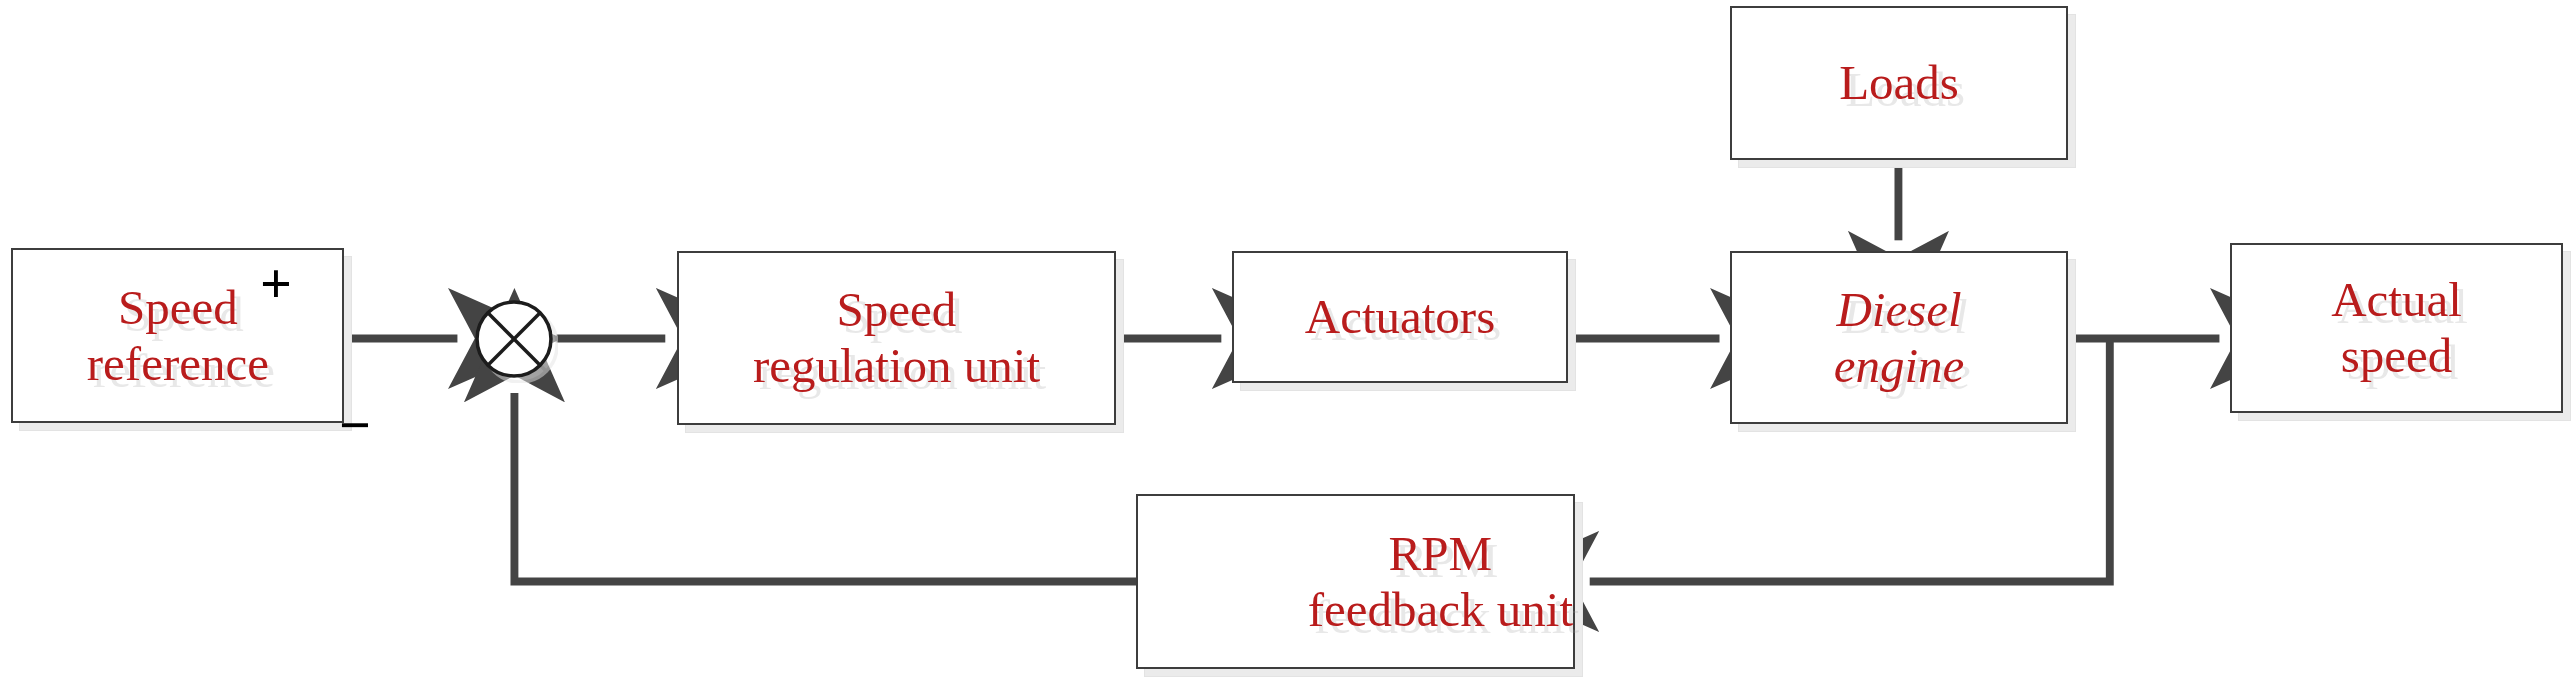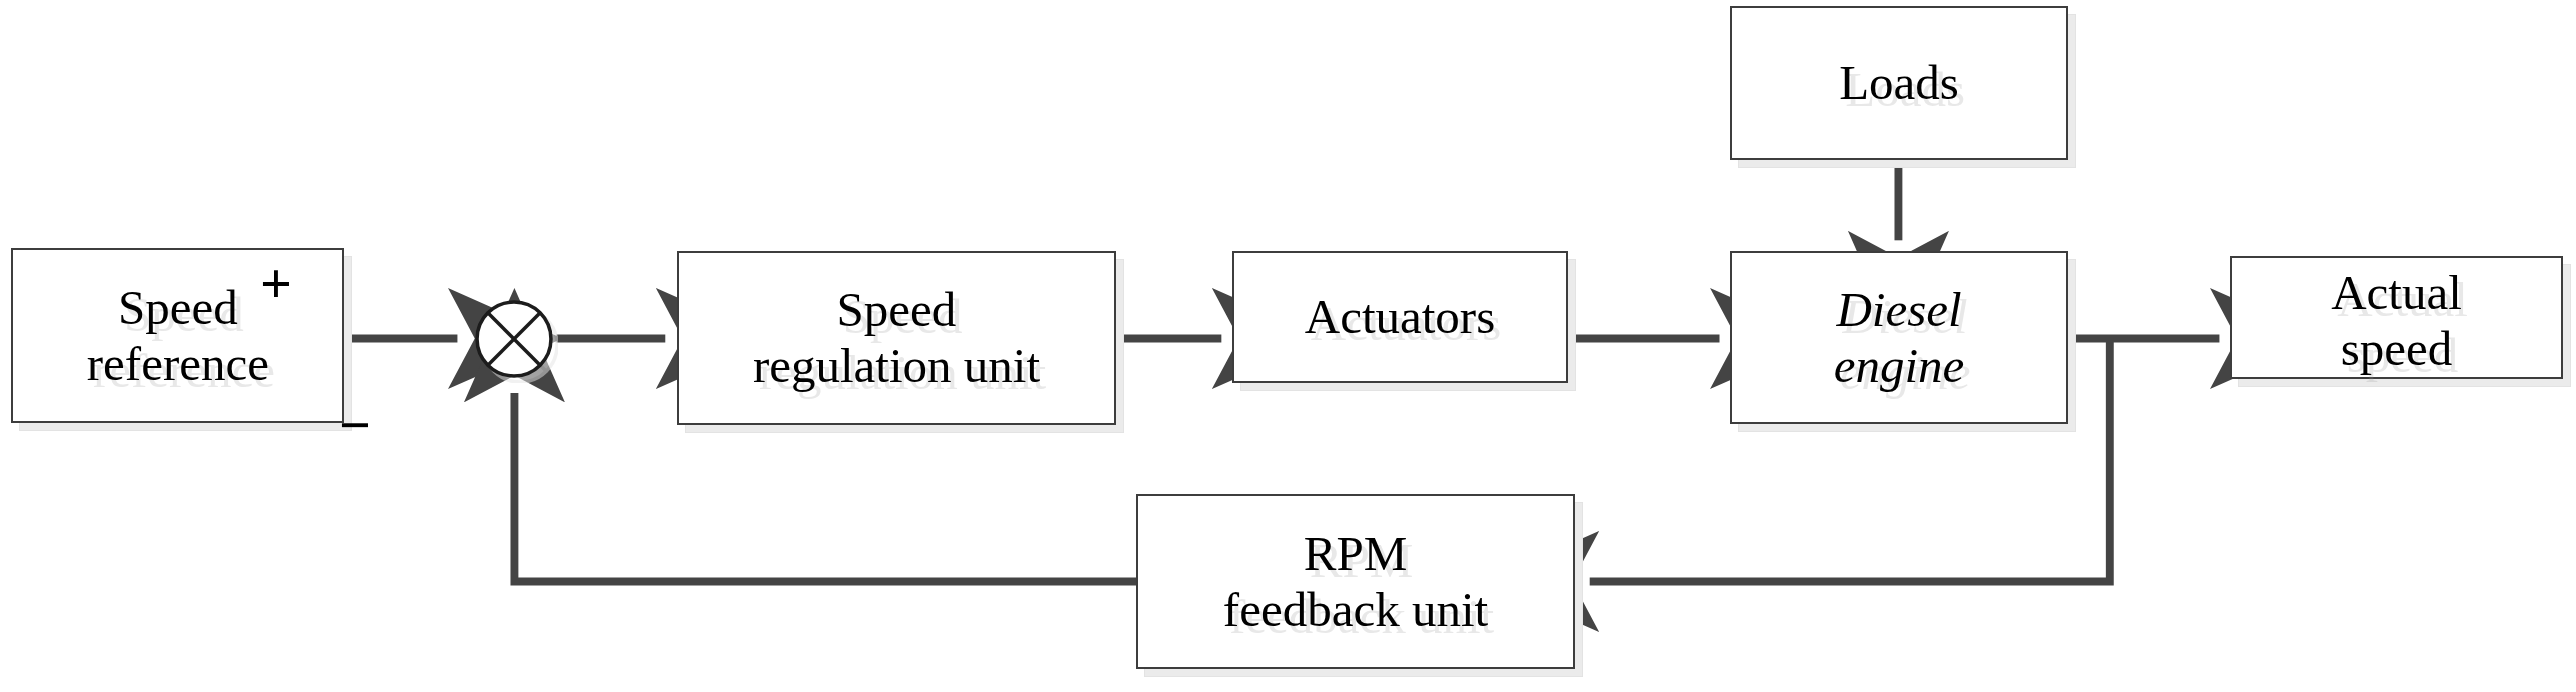--- a/index.html
+++ b/index.html
@@ -29,21 +29,21 @@
     box-shadow: 8px 8px 0 -0.9px #ebebeb, 8px 8px 0 0 #e2e2e2;
     display: flex;
     align-items: center;
     justify-content: center;
     z-index: 5;
   }
   .blk .lbl {
     font-family: "Liberation Serif", "DejaVu Serif", serif;
     font-size: 49px;
     line-height: 1.14;
-    color: #000000;
+    color: #b91c1c;
     text-align: center;
     white-space: pre-line;
     text-shadow: 6.1px 7px 0 rgba(150,150,150,0.22);
     letter-spacing: 0px;
   }
   .sign {
     position: absolute;
     font-family: "Liberation Serif", "DejaVu Serif", serif;
     color: #000000;
     z-index: 7;
@@ -128,28 +128,28 @@
 
   <div class="blk" id="blk-actuators" style="left: 1232px; top: 251px; width: 336px; height: 132px;">
     <span class="lbl">Actuators</span>
   </div>
 
   <div class="blk" id="blk-diesel-engine" style="left: 1730px; top: 251px; width: 338px; height: 173px; font-style: italic;">
     <span class="lbl">Diesel
 engine</span>
   </div>
 
-  <div class="blk" id="blk-actual-speed" style="left: 2230px; top: 256px; width: 333px; height: 123px; align-items: flex-end;">
+  <div class="blk" id="blk-actual-speed" style="left: 2230px; top: 243px; width: 333px; height: 170px;">
     <span class="lbl">Actual
 speed</span>
   </div>
 
   <div class="blk" id="blk-loads" style="left: 1730px; top: 6.1px; width: 338px; height: 154px;">
     <span class="lbl">Loads</span>
   </div>
 
-  <div class="blk" id="blk-rpm-feedback-unit" style="left: 1136px; top: 494px; width: 439px; height: 175px;">
+  <div class="blk" id="blk-rpm-feedback-unit" style="left: 1136px; top: 494px; width: 439px; height: 175px; justify-content: flex-end;">
     <span class="lbl">RPM
 feedback unit</span>
   </div>
 
 </div>
 
 
 </body></html>

